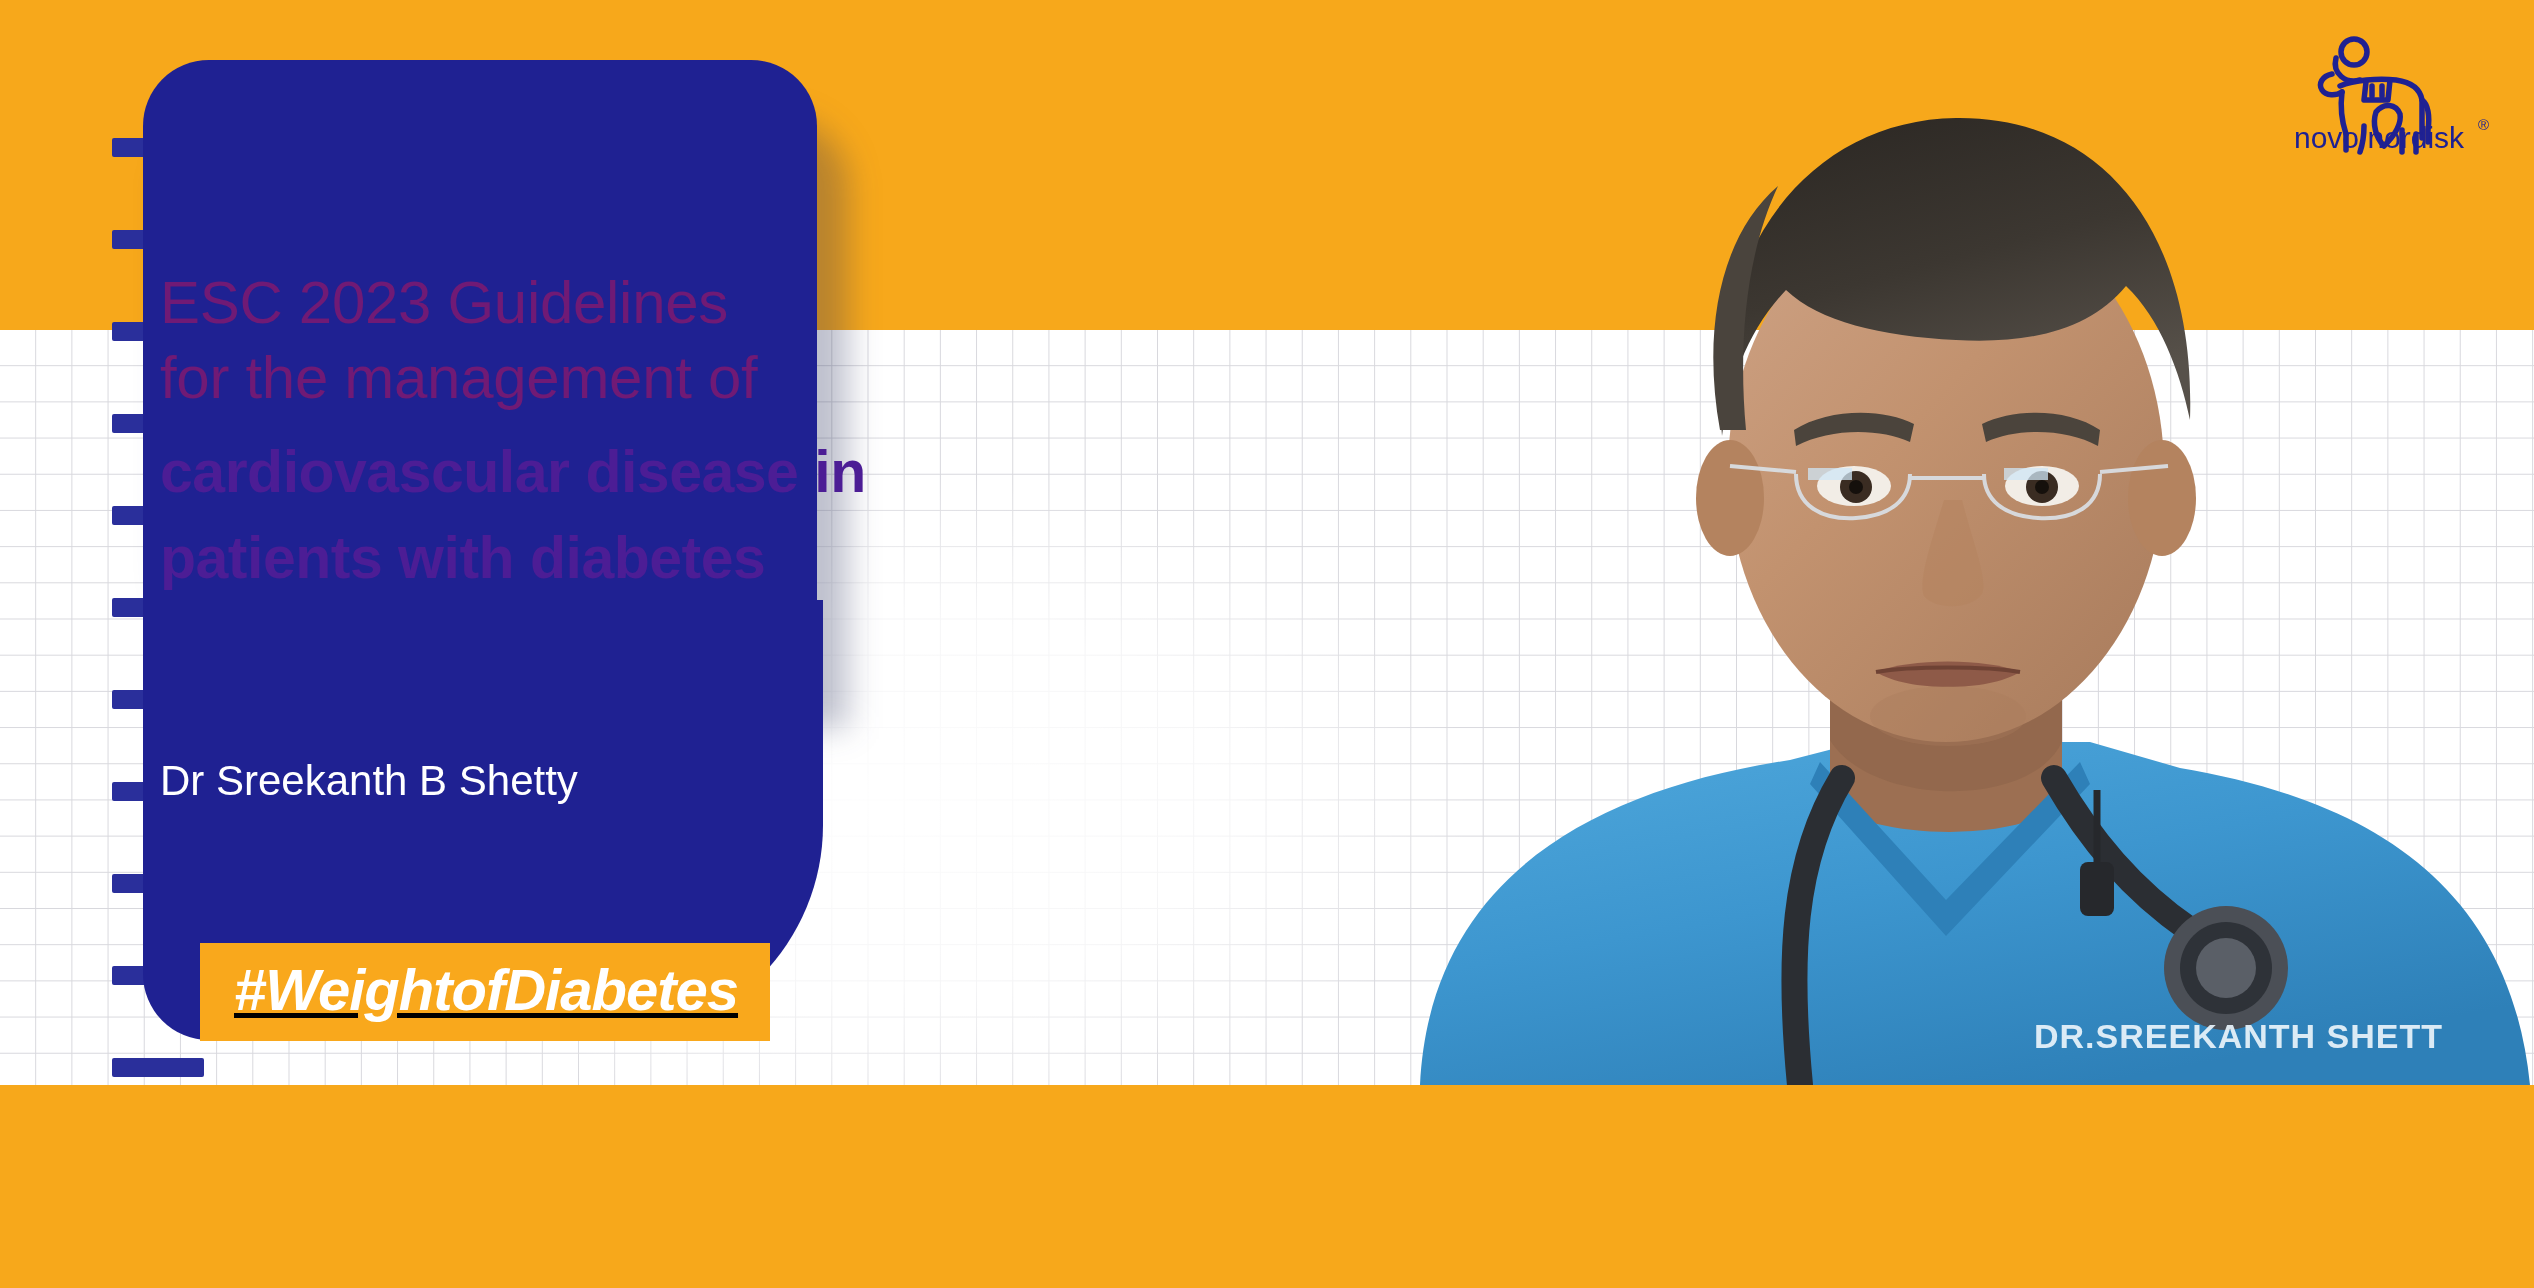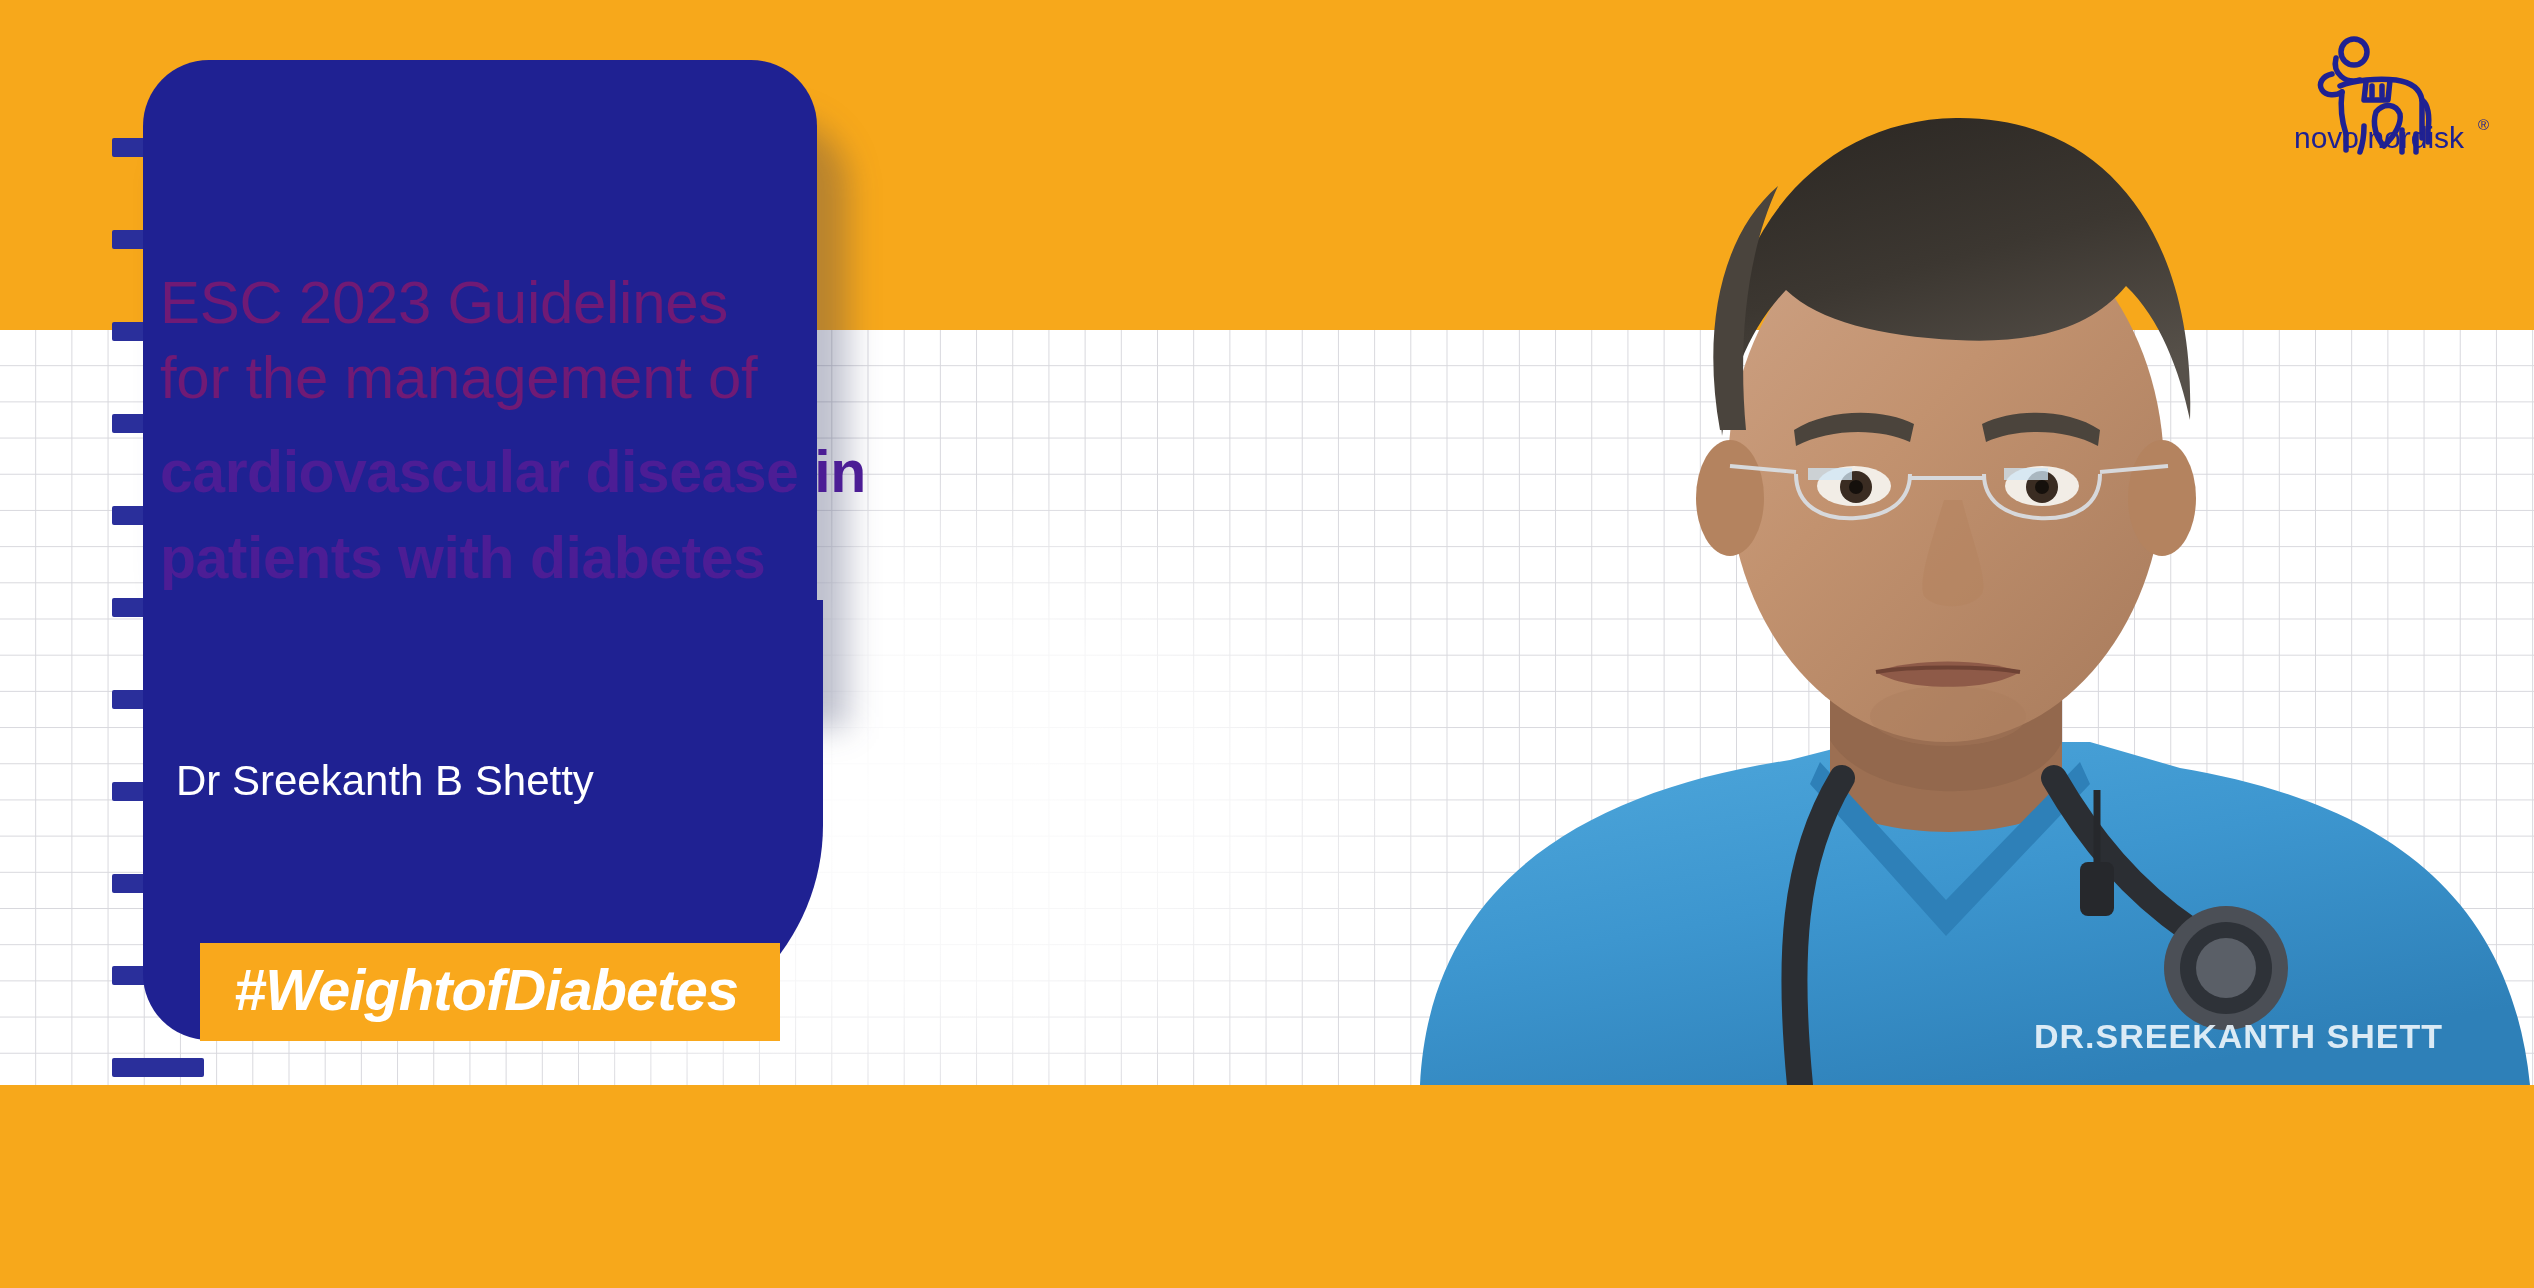--- a/index.html
+++ b/index.html
@@ -125,31 +125,31 @@
   .author {
     position: absolute;
     left: 160px;
     top: 755px;
     color: #ffffff;
     font-size: 42px;
     line-height: 52px;
     font-weight: 400;
     white-space: nowrap;
     z-index: 7;
-    margin-left: 16px;
   }
 
   .hashtag-badge {
     position: absolute;
     left: 200px;
     top: 943px;
     background: #F9A81C;
-    padding: 16px 42px 20px 34px;
+    padding: 16px 32px 20px 34px;
     z-index: 7;
     display: inline-block;
+    text-decoration: underline;
   }
   .hashtag-text {
     color: #ffffff;
     font-size: 58px;
     line-height: 62px;
     font-weight: 700;
     font-style: italic;
     letter-spacing: -1px;
     white-space: nowrap;
   }

